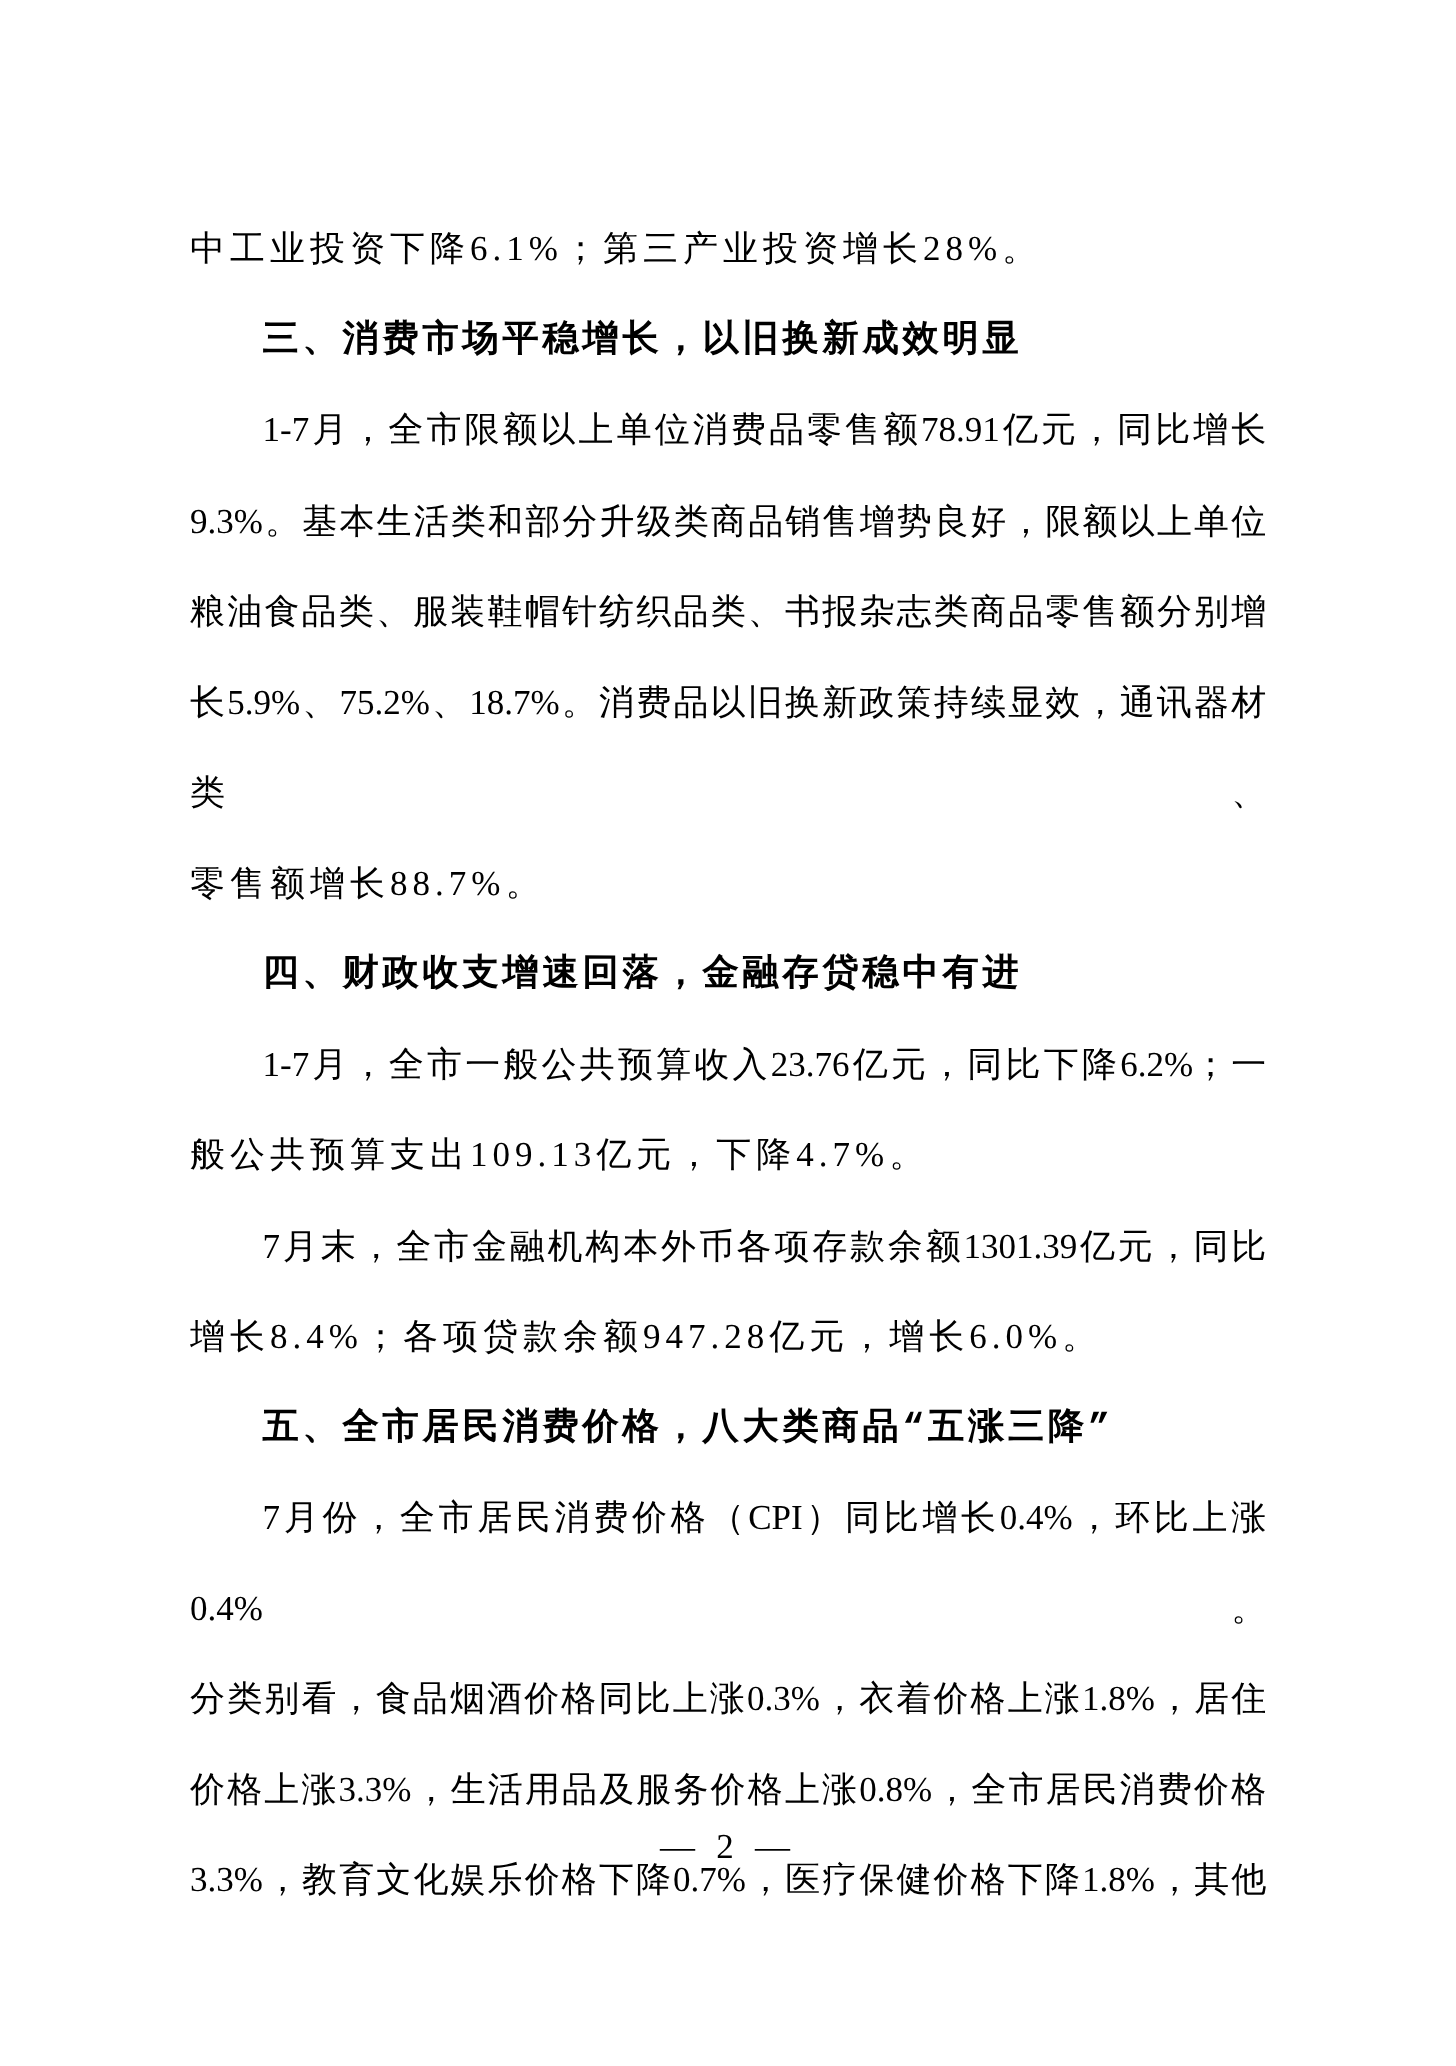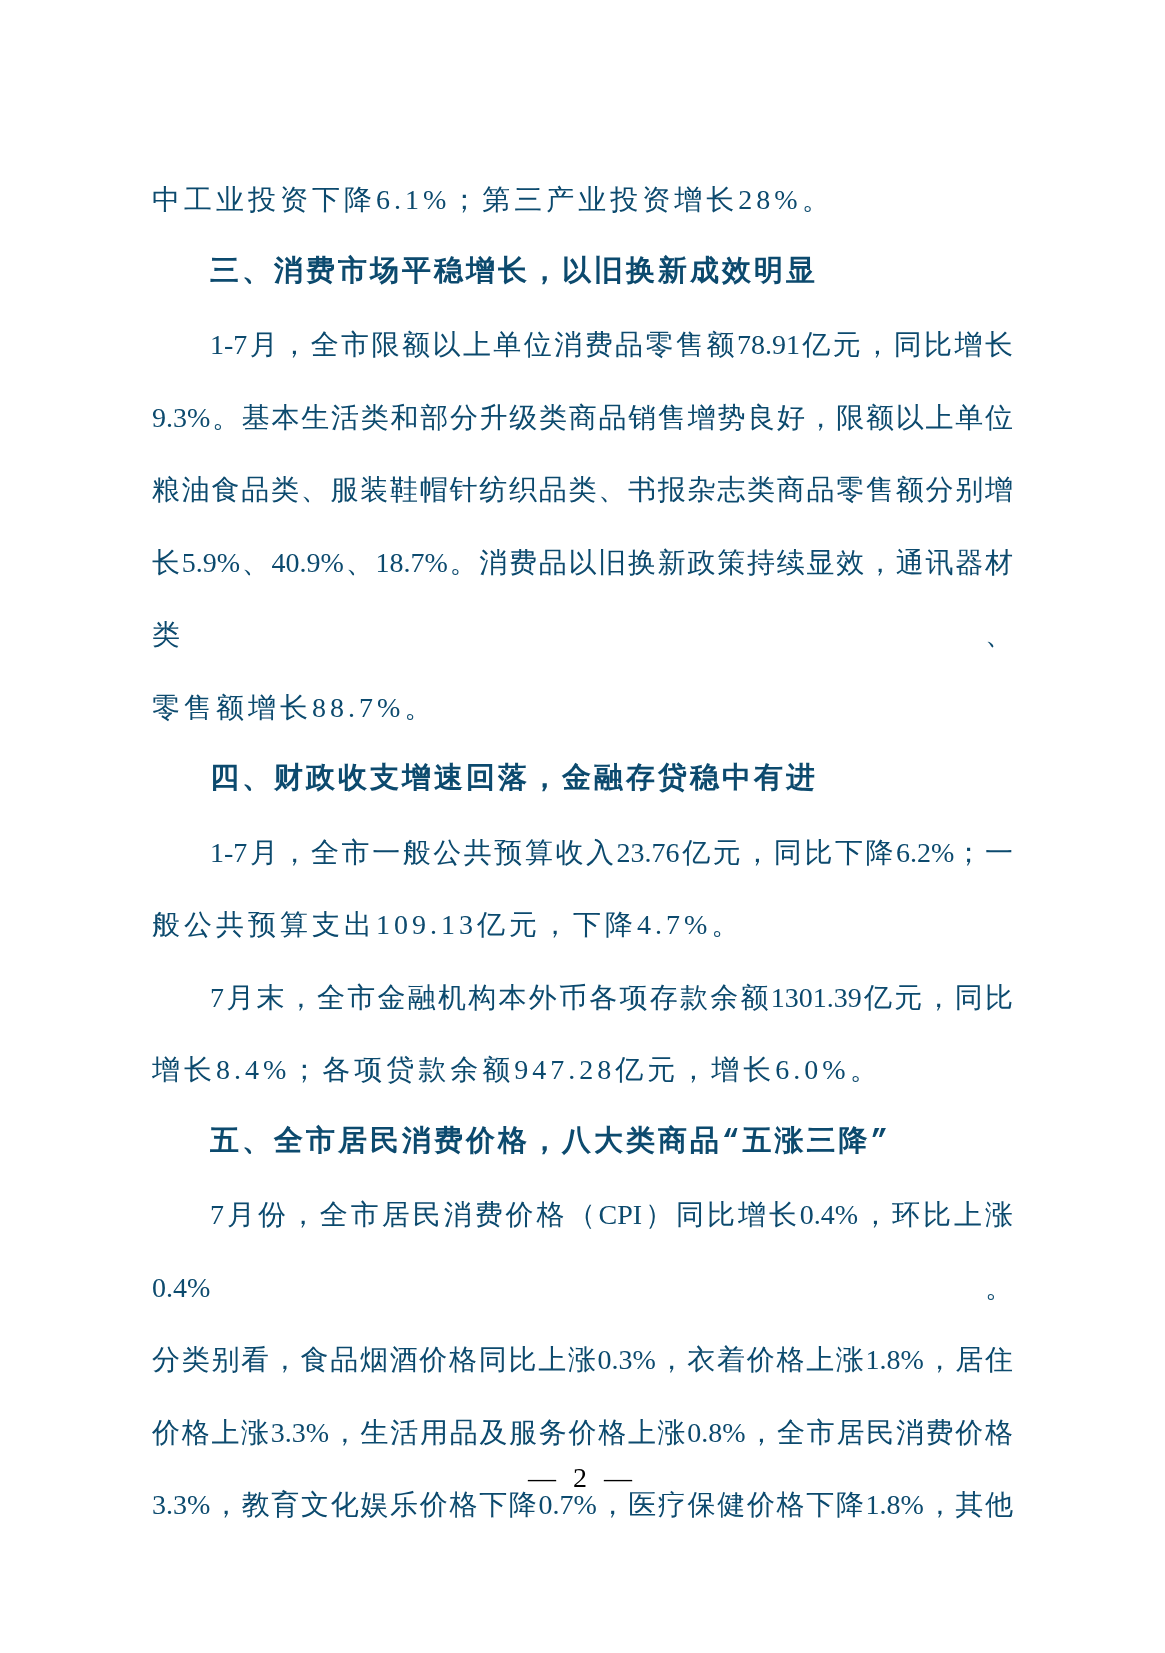--- a/index.html
+++ b/index.html
@@ -19,21 +19,21 @@
     position: absolute;
     left: 152px;
     top: 164px;
     width: 861px;
   }
   .line {
     display: block;
     line-height: 72.5px;
     font-size: 28px;
     font-family: "Liberation Serif", "DejaVu Serif", serif;
-    color: #0c4a6e;
+    color: #000000;
   }
   .line.j {
     text-align: justify;
     text-align-last: justify;
   }
   .line.end {
     letter-spacing: 4px;
     text-align: left;
   }
   .line.heading {
@@ -60,21 +60,21 @@
 </head>
 <body>
 
 <div class="page">
   <div class="content" id="content">
       <div class="line end">中工业投资下降6.1%；第三产业投资增长28%。</div>
       <div class="line heading indent">三、消费市场平稳增长，以旧换新成效明显</div>
       <div class="line j indent">1-7月，全市限额以上单位消费品零售额78.91亿元，同比增长</div>
       <div class="line j">9.3%。基本生活类和部分升级类商品销售增势良好，限额以上单位</div>
       <div class="line j">粮油食品类、服装鞋帽针纺织品类、书报杂志类商品零售额分别增</div>
-      <div class="line j">长5.9%、40.9%、18.7%。消费品以旧换新政策持续显效，通讯器材类、</div>
+      <div class="line j">长5.9%、75.2%、18.7%。消费品以旧换新政策持续显效，通讯器材类、</div>
       <div class="line end">零售额增长88.7%。</div>
       <div class="line heading indent">四、财政收支增速回落，金融存贷稳中有进</div>
       <div class="line j indent">1-7月，全市一般公共预算收入23.76亿元，同比下降6.2%；一</div>
       <div class="line end">般公共预算支出109.13亿元，下降4.7%。</div>
       <div class="line j indent">7月末，全市金融机构本外币各项存款余额1301.39亿元，同比</div>
       <div class="line end">增长8.4%；各项贷款余额947.28亿元，增长6.0%。</div>
       <div class="line heading indent">五、全市居民消费价格，八大类商品“五涨三降”</div>
       <div class="line j indent">7月份，全市居民消费价格（CPI）同比增长0.4%，环比上涨0.4%。</div>
       <div class="line j">分类别看，食品烟酒价格同比上涨0.3%，衣着价格上涨1.8%，居住</div>
       <div class="line j">价格上涨3.3%，生活用品及服务价格上涨0.8%，全市居民消费价格</div>

